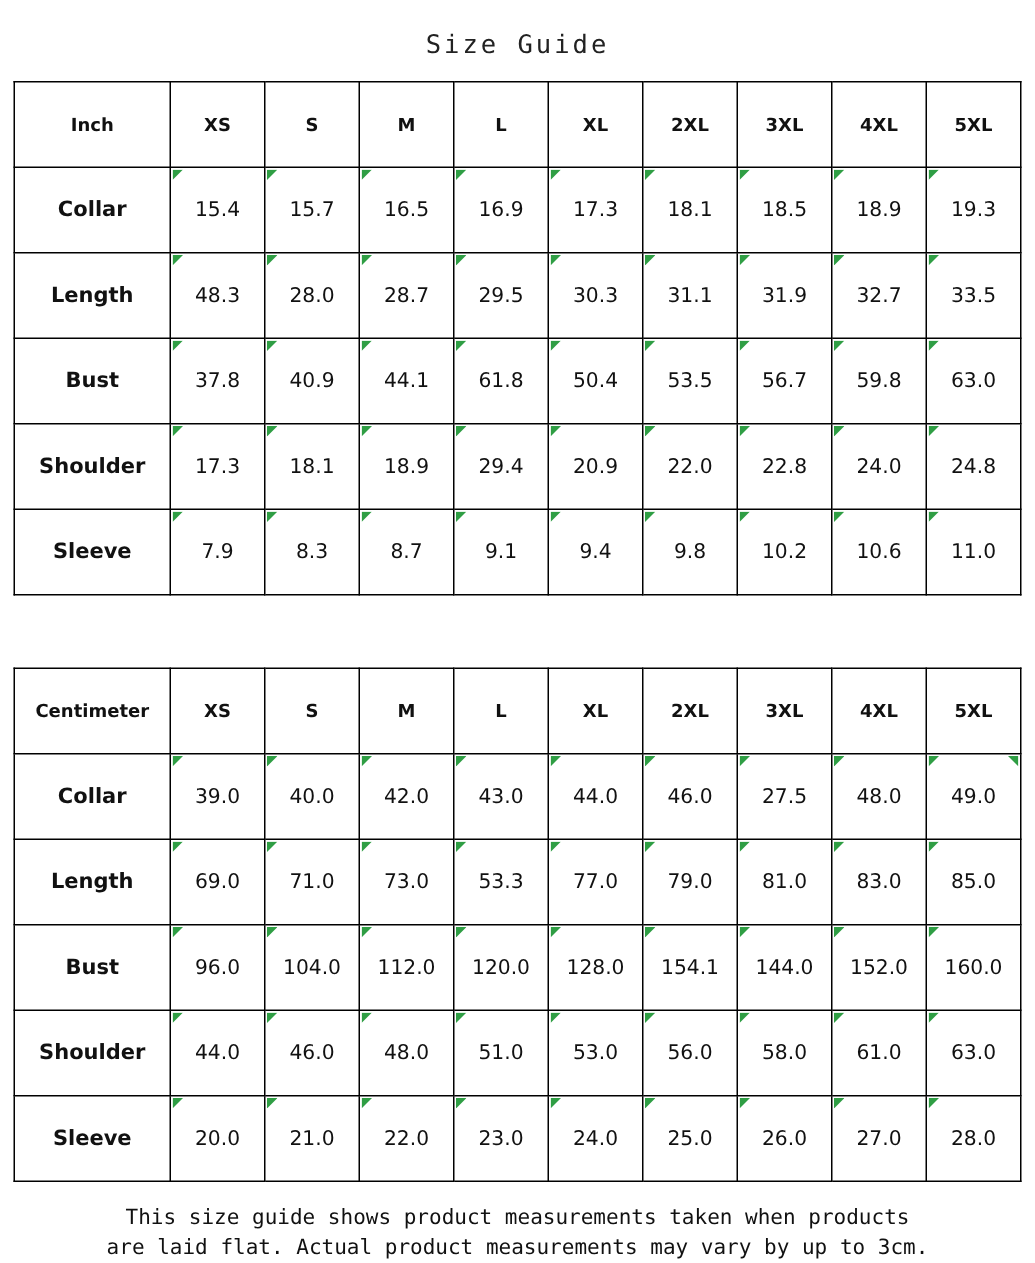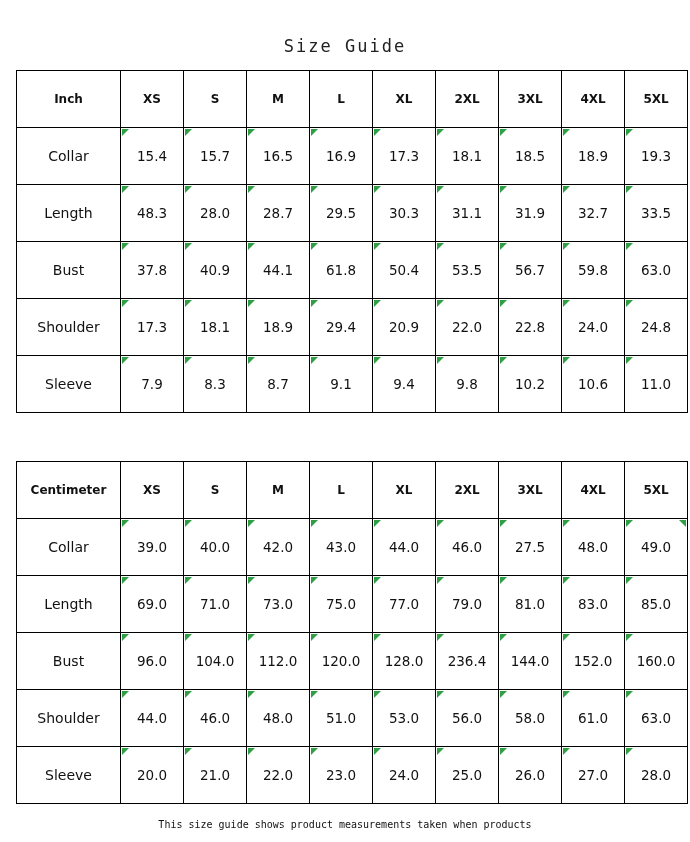--- a/index.html
+++ b/index.html
@@ -12,21 +12,21 @@
     height: 842px;
     font-family: "DejaVu Sans Mono", monospace;
     color: #000000;
     position: relative;
     overflow: hidden;
   }
   .page {
     width: 690px;
     height: 842px;
     box-sizing: border-box;
-    padding: 16px;
+    padding: 0;
     position: relative;
   }
   .title {
     text-align: center;
     font-family: "DejaVu Sans Mono", monospace;
     font-size: 17px;
     letter-spacing: 2px;
     color: #222;
     padding-top: 20px;
     padding-bottom: 14px;
@@ -46,21 +46,21 @@
     font-size: 13.5px;
     color: #111111;
     padding: 0;
     position: relative;
   }
   table.size-table th {
     font-weight: bold;
     font-size: 12px;
   }
   table.size-table td.rowhead {
-    font-weight: normal;
+    font-weight: bold;
     font-size: 14px;
   }
   
   table.size-table col.c0 { width: 104px; }
   table.size-table col.cx { width: 63px; }
 
   
   .gmark::before {
     content: "";
     position: absolute;
@@ -80,21 +80,21 @@
     height: 7px;
     background: #2f9e44;
     clip-path: polygon(100% 0, 100% 100%, 0 0);
   }
   .spacer {
     height: 48px;
   }
   .footnote {
     text-align: center;
     font-family: "DejaVu Sans Mono", monospace;
-    font-size: 10px;
+    font-size: 14px;
     color: #111;
     line-height: 1.45;
     padding-top: 14px;
     width: 640px;
     margin: 0 auto;
   }
 </style>
 </head>
 <body>
 
@@ -233,35 +233,35 @@
         <td class="gmark">46.0</td>
         <td class="gmark">27.5</td>
         <td class="gmark">48.0</td>
         <td class="gmark gmark-r">49.0</td>
       </tr>
       <tr>
         <td class="rowhead">Length</td>
         <td class="gmark">69.0</td>
         <td class="gmark">71.0</td>
         <td class="gmark">73.0</td>
-        <td class="gmark">75.0</td>
+        <td class="gmark">53.3</td>
         <td class="gmark">77.0</td>
         <td class="gmark">79.0</td>
         <td class="gmark">81.0</td>
         <td class="gmark">83.0</td>
         <td class="gmark">85.0</td>
       </tr>
       <tr>
         <td class="rowhead">Bust</td>
         <td class="gmark">96.0</td>
         <td class="gmark">104.0</td>
         <td class="gmark">112.0</td>
         <td class="gmark">120.0</td>
         <td class="gmark">128.0</td>
-        <td class="gmark">236.4</td>
+        <td class="gmark">154.1</td>
         <td class="gmark">144.0</td>
         <td class="gmark">152.0</td>
         <td class="gmark">160.0</td>
       </tr>
       <tr>
         <td class="rowhead">Shoulder</td>
         <td class="gmark">44.0</td>
         <td class="gmark">46.0</td>
         <td class="gmark">48.0</td>
         <td class="gmark">51.0</td>
@@ -281,15 +281,16 @@
         <td class="gmark">25.0</td>
         <td class="gmark">26.0</td>
         <td class="gmark">27.0</td>
         <td class="gmark">28.0</td>
       </tr>
     </tbody>
   </table>
 
   <div class="footnote">
     <div>This size guide shows product measurements taken when products</div>
+    <div>are laid flat. Actual product measurements may vary by up to 3cm.</div>
   </div>
 
 </div>
 
 </body></html>

